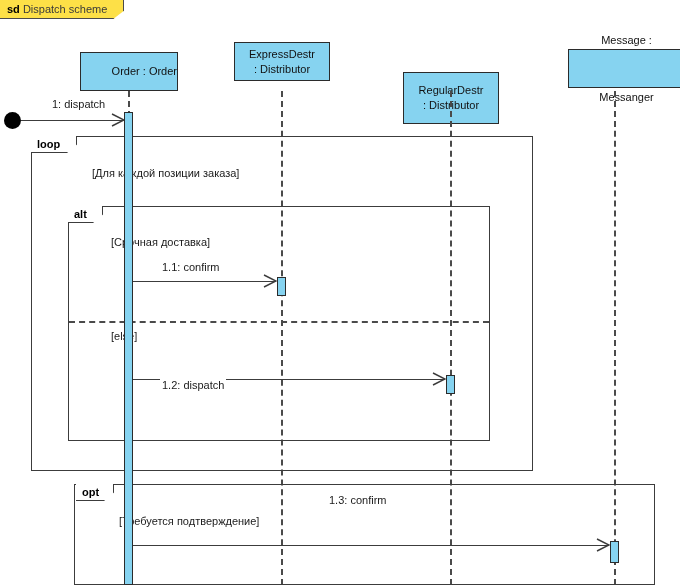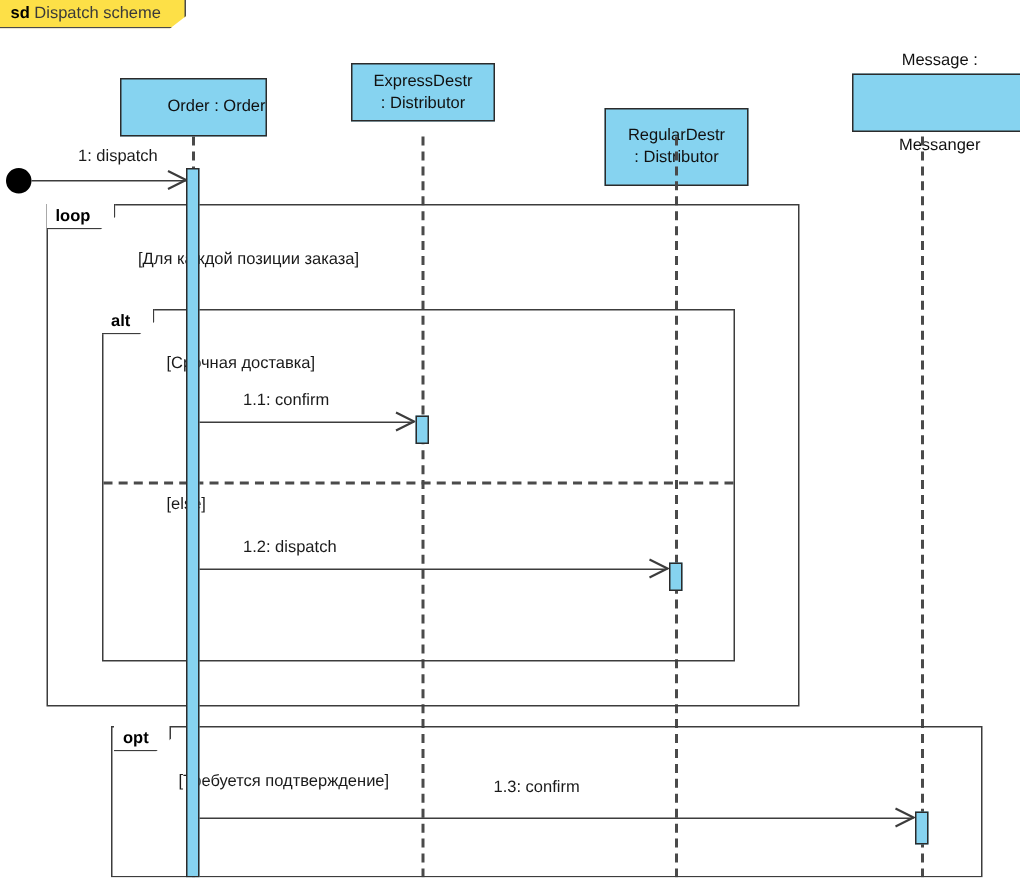--- a/index.html
+++ b/index.html
@@ -188,23 +188,23 @@
   <svg class="arrowhead" style="left:263px; top:274px;" viewBox="0 0 14 14">
     <path d="M1 1 L13 7 L1 13" fill="none" stroke="#3c3c3c" stroke-width="1.4"></path>
   </svg>
   <div class="msg-label" style="left:160px; top:261px;">1.1: confirm</div>
   <div class="activation" style="left:277px; top:277px; width:9px; height:19px;"></div>
 
   <div class="msg-line" style="left:133px; top:379px; width:312px;"></div>
   <svg class="arrowhead" style="left:432px; top:372px;" viewBox="0 0 14 14">
     <path d="M1 1 L13 7 L1 13" fill="none" stroke="#3c3c3c" stroke-width="1.4"></path>
   </svg>
-  <div class="msg-label" style="left:160px; top:359px;">1.2: dispatch</div>
+  <div class="msg-label" style="left:160px; top:379px;">1.2: dispatch</div>
   <div class="activation" style="left:446px; top:375px; width:9px; height:19px;"></div>
 
   <div class="msg-line" style="left:133px; top:545px; width:476px;"></div>
   <svg class="arrowhead" style="left:596px; top:538px;" viewBox="0 0 14 14">
     <path d="M1 1 L13 7 L1 13" fill="none" stroke="#3c3c3c" stroke-width="1.4"></path>
   </svg>
-  <div class="msg-label" style="left:327px; top:519px;">1.3: confirm</div>
+  <div class="msg-label" style="left:327px; top:494px;">1.3: confirm</div>
   <div class="activation" style="left:610px; top:541px; width:9px; height:22px;"></div>
 
 </div>
 
 </body></html>

